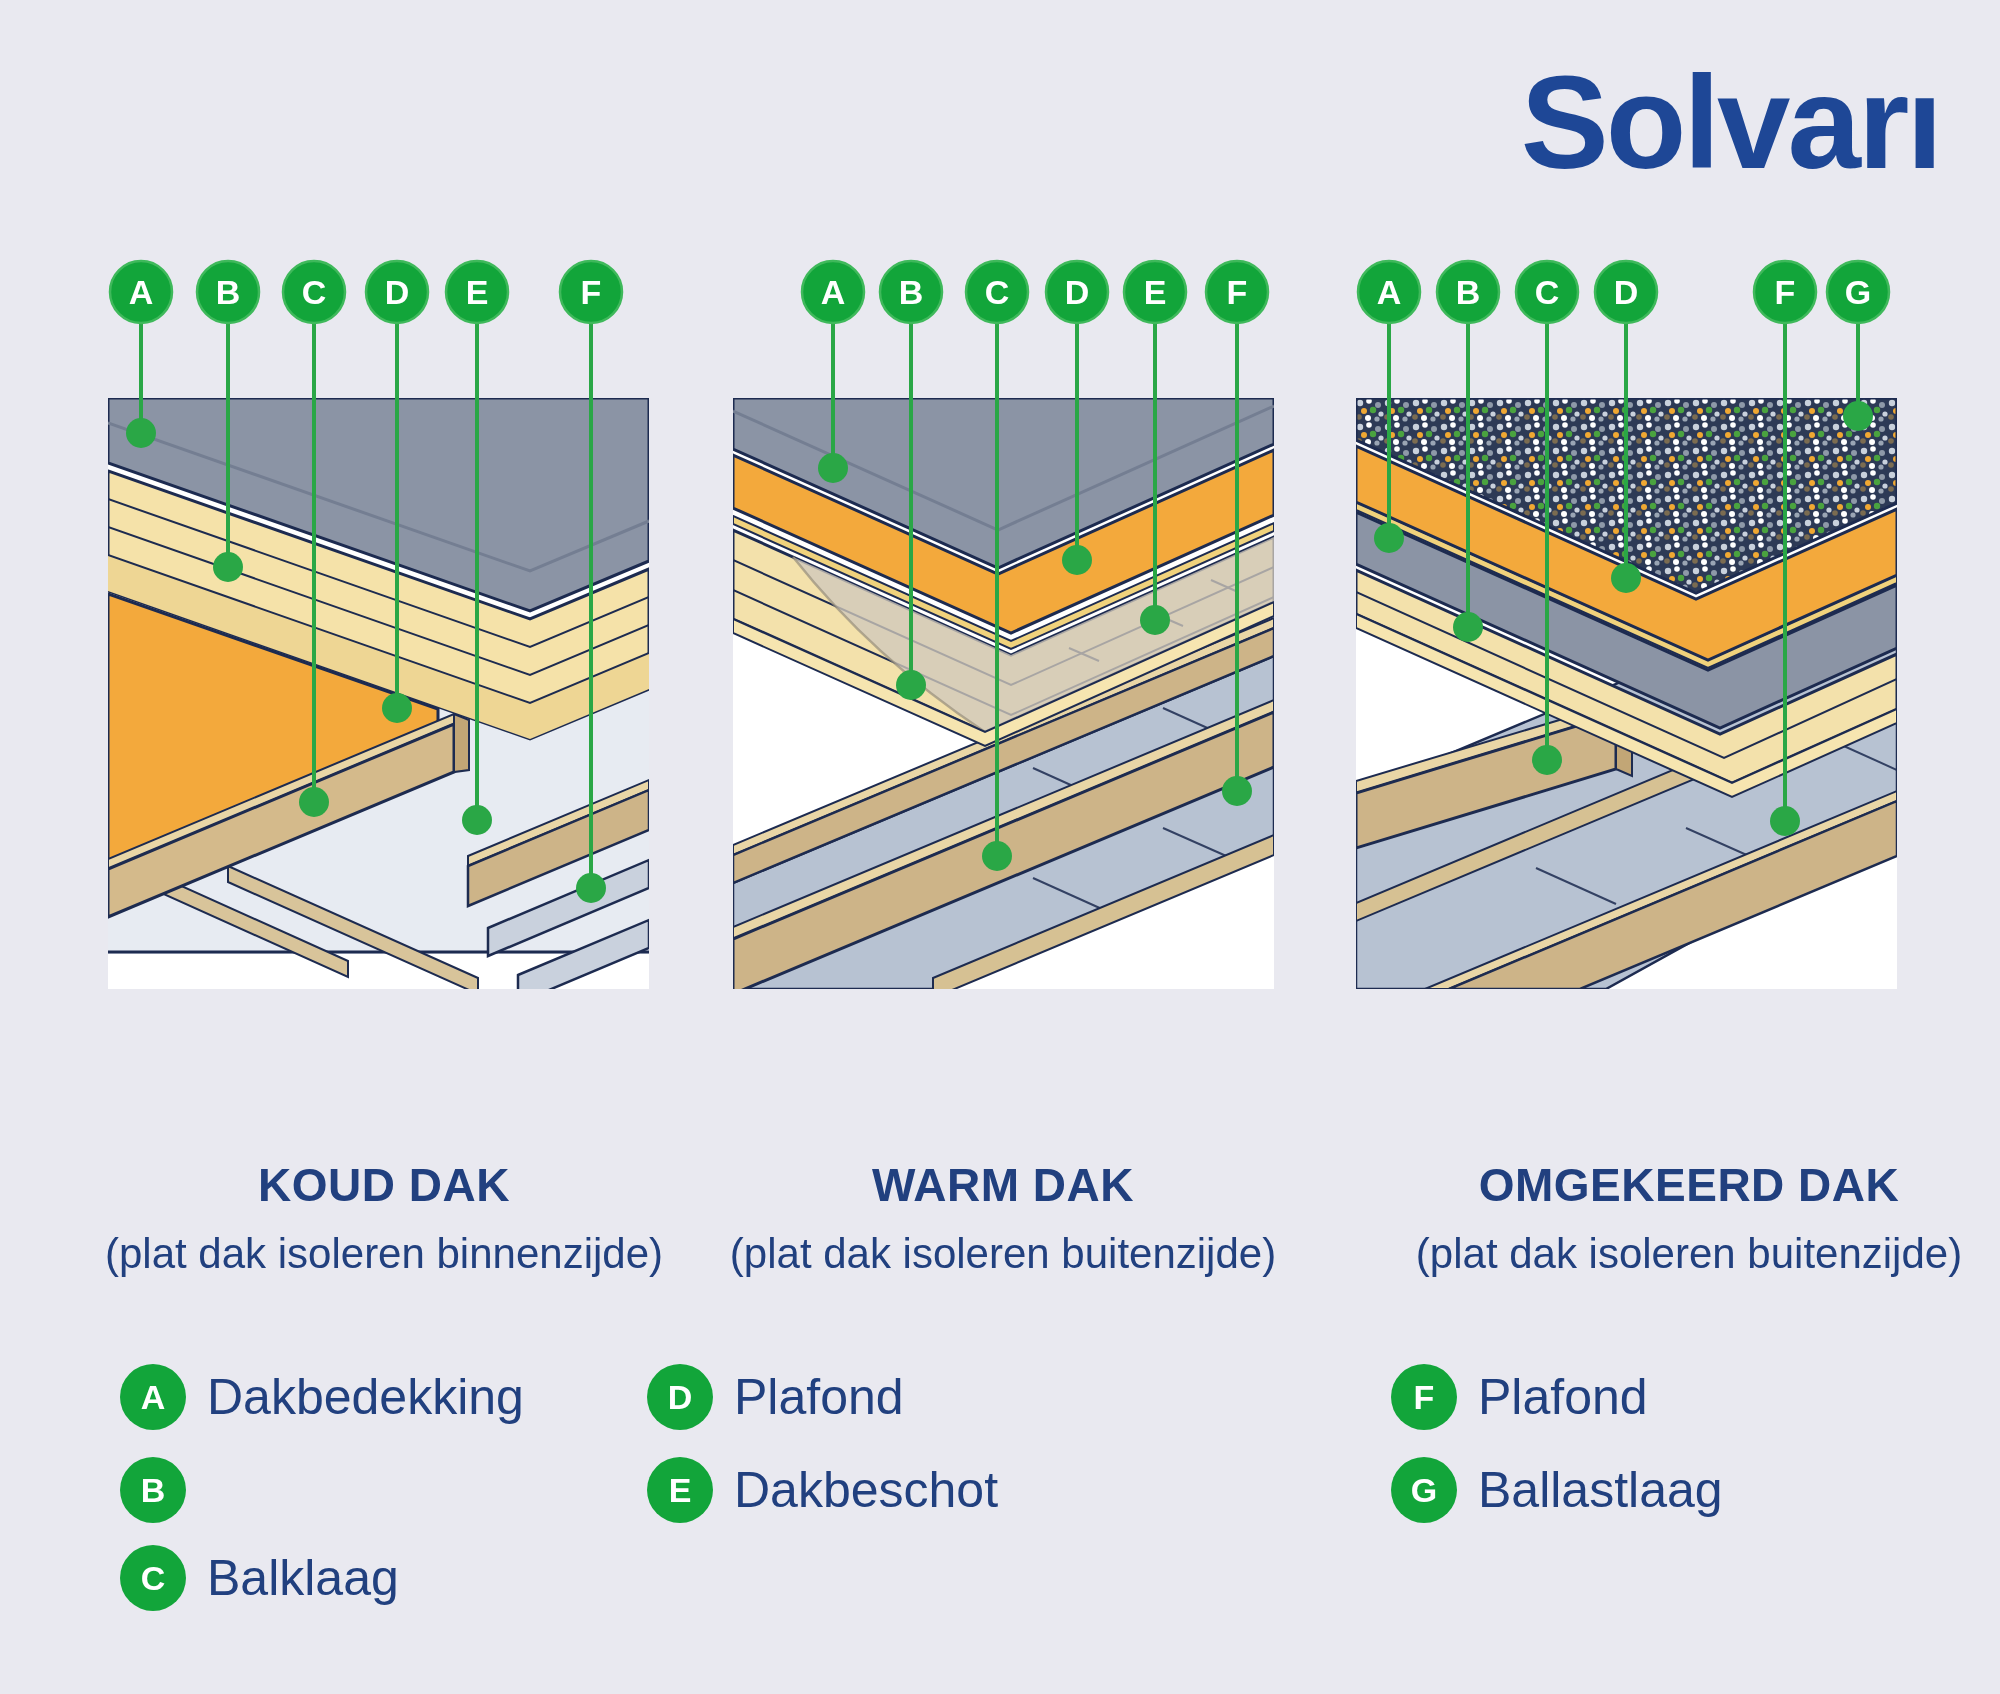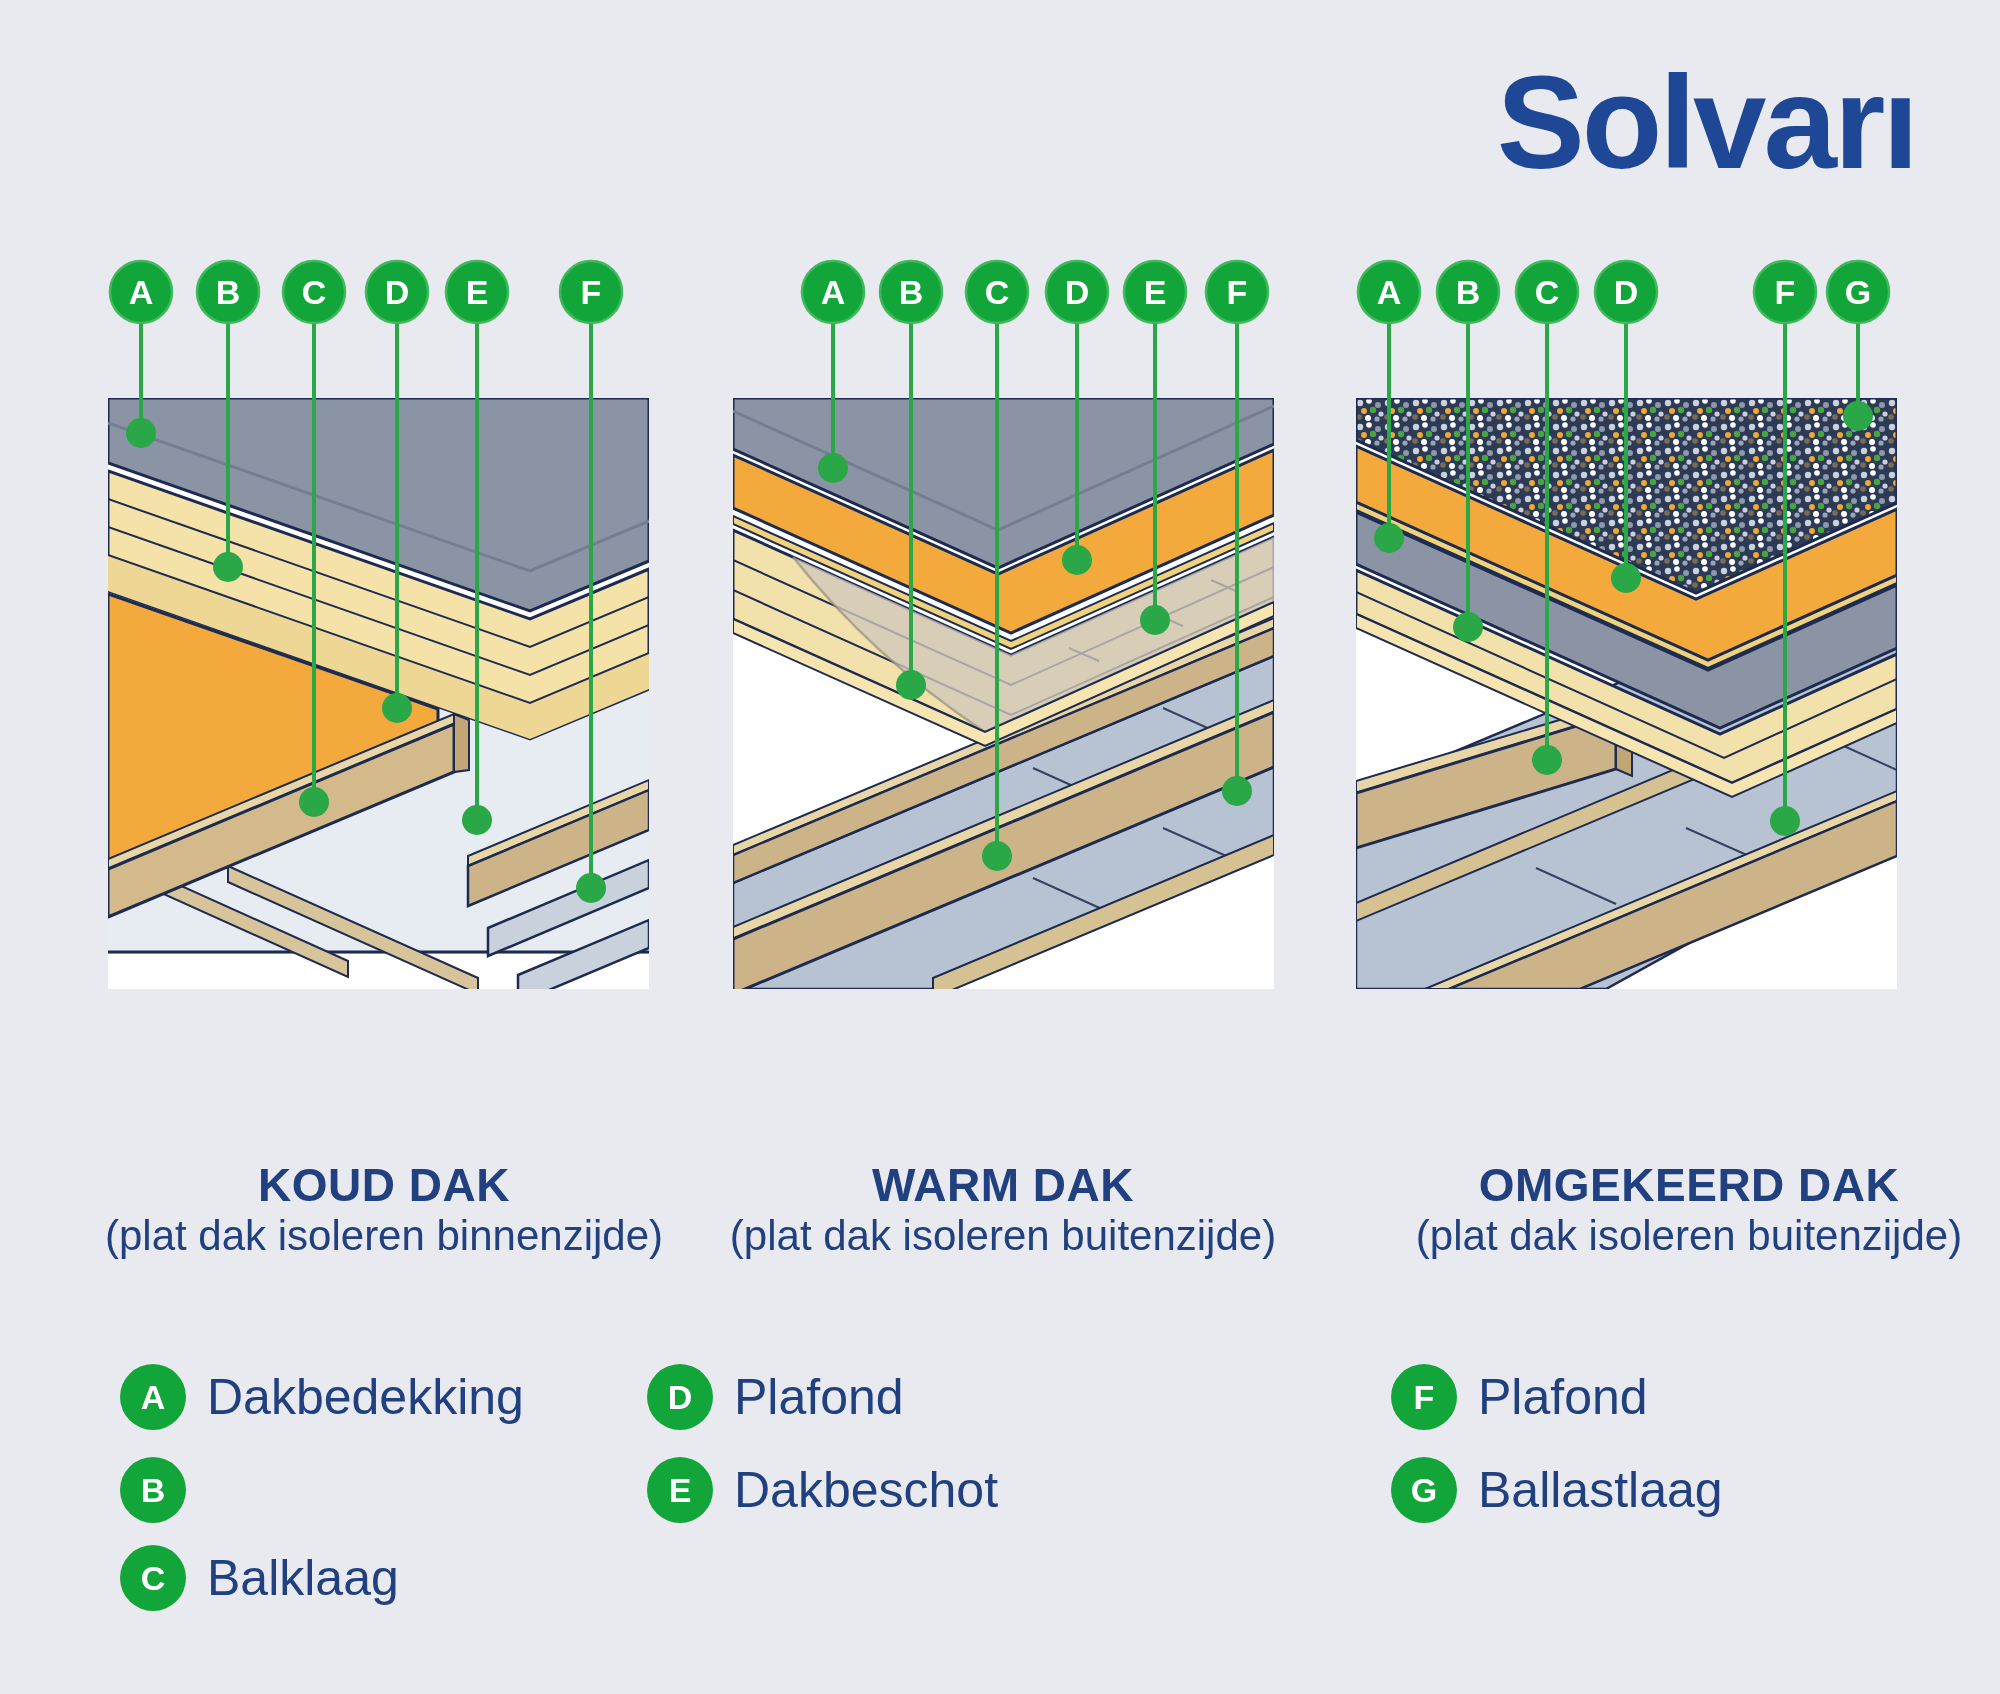--- a/index.html
+++ b/index.html
@@ -1,38 +1,38 @@
 <!DOCTYPE html>
 <html><head>
 <meta charset="utf-8">
 <style>
   html,body{margin:0;padding:0;background:#e9e9f0;}
   .page{position:relative;width:2000px;height:1694px;background:#e9e9f0;
         font-family:"Liberation Sans",sans-serif;overflow:hidden;}
 
   
-  .logo{position:absolute;top:48px;right:84px;height:150px;
+  .logo{position:absolute;top:48px;right:60px;height:150px;
         font-weight:700;font-size:132px;letter-spacing:-3px;line-height:150px;
         color:#1e4796;white-space:nowrap;}
   .logo .logo-i{position:relative;display:inline-block;}
 
   
   .panel{position:absolute;top:398px;width:541px;height:591px;background:#ffffff;}
   .panel svg{display:block;}
   #panel-koud{left:108px;} #panel-warm{left:733px;} #panel-omgekeerd{left:1356px;}
 
   
   .overlay{position:absolute;left:0;top:0;pointer-events:none;}
   .overlay text{font-family:"Liberation Sans",sans-serif;font-weight:700;}
 
   
   .title-block{position:absolute;top:1158px;width:640px;text-align:center;color:#21407f;}
   #title-koud{left:64px;} #title-warm{left:683px;} #title-omgekeerd{left:1369px;}
   .panel-title{font-size:46px;font-weight:700;letter-spacing:.5px;}
-  .panel-sub{font-size:42px;font-weight:400;}
+  .panel-sub{font-size:42px;font-weight:400;margin-top:18px;}
 
   
   .legend-item{position:absolute;display:flex;align-items:center;height:66px;}
   .legend-badge{width:66px;height:66px;border-radius:50%;background:#12a53a;
         color:#ffffff;font-size:34px;font-weight:700;display:flex;
         align-items:center;justify-content:center;flex:0 0 66px;}
   .legend-label{margin-left:21px;font-size:50px;color:#21407f;white-space:nowrap;}
 </style>
 </head>
 <body>

